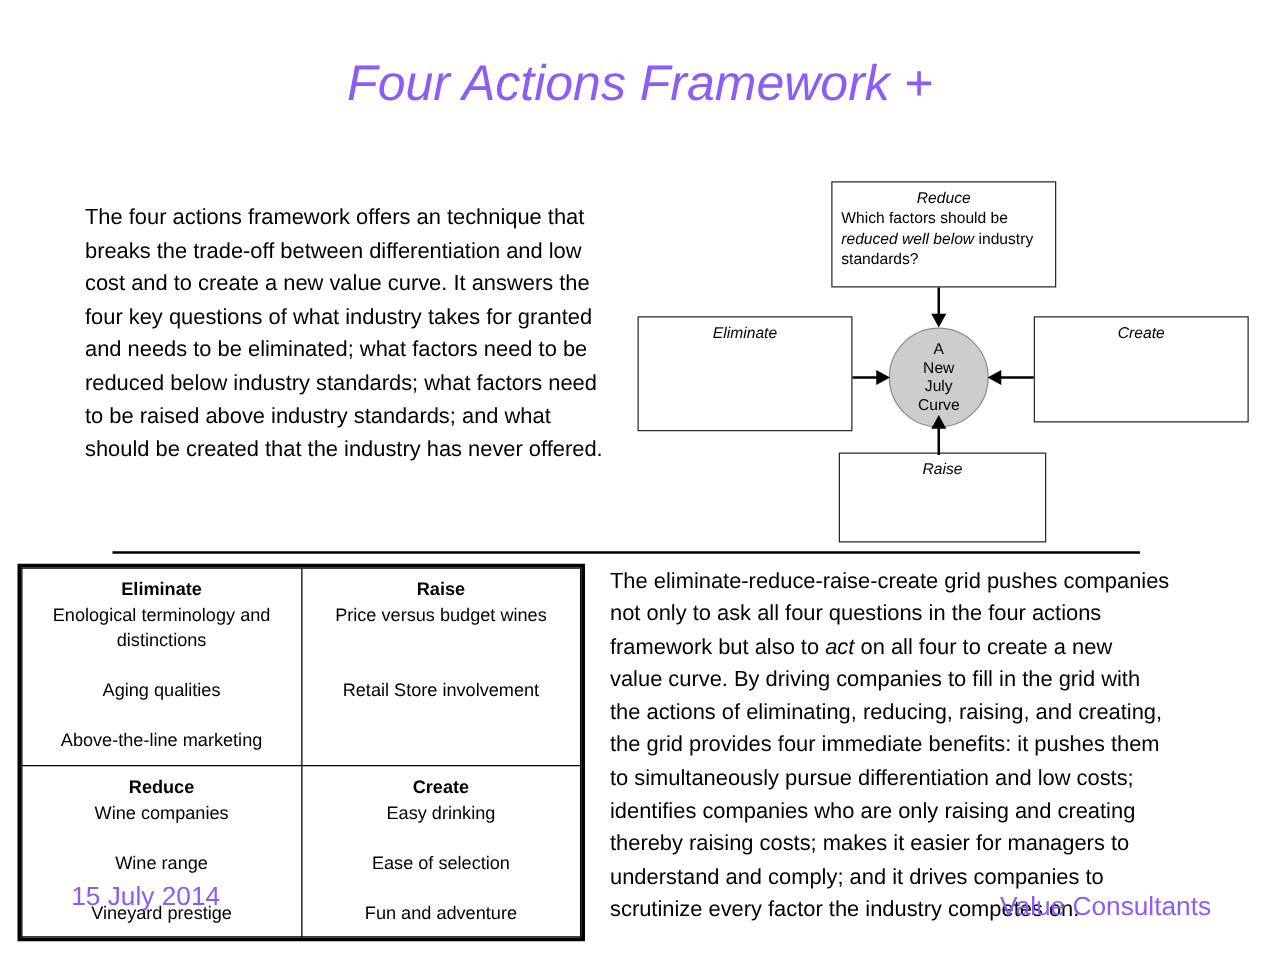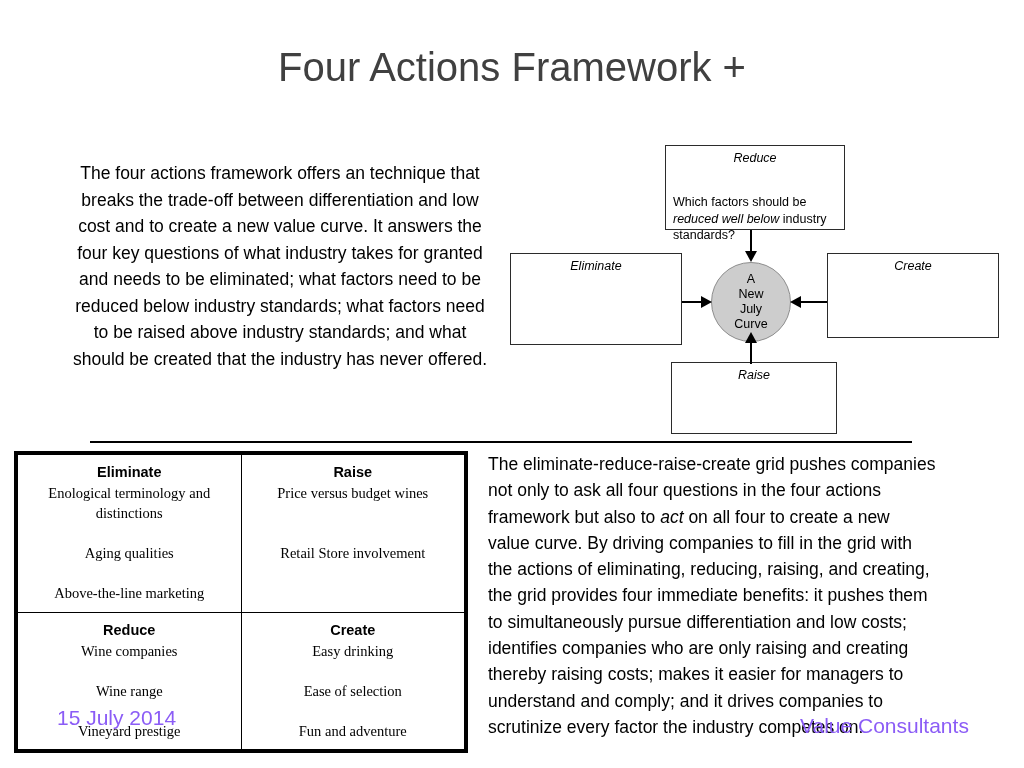--- a/index.html
+++ b/index.html
@@ -16,37 +16,38 @@
     color: #000000;
   }
 
   
   #slide-title {
     position: absolute;
     left: 0;
     top: 40px;
     width: 1024px;
     text-align: center;
-    color: #404040;
+    color: #8b5cf6;
     font-size: 40px;
     line-height: 54px;
     font-weight: normal;
     letter-spacing: 0px;
+    font-style: italic;
   }
   #slide-title .tl { display: block; }
 
   
   #intro-paragraph {
     position: absolute;
     left: 68px;
     top: 160px;
     width: 424px;
     font-size: 17.5px;
     line-height: 26.5px;
-    text-align: center;
+    text-align: left;
   }
 
   
   #framework-diagram {
     position: absolute;
     left: 505px;
     top: 140px;
     width: 510px;
     height: 300px;
   }
@@ -61,21 +62,21 @@
     text-align: left;
   }
   .dbox .dbox-title {
     display: block;
     text-align: center;
     font-style: italic;
     font-size: 12.5px;
     line-height: 16px;
     margin-bottom: 0px;
   }
-  .dbox .dbox-body { display: block; margin-top: 28px; }
+  .dbox .dbox-body { display: block; }
   .dbox .dbox-body i { font-style: italic; }
 
   #box-reduce   { left: 160px; top: 5px;   width: 180px; height: 85px; }
   #box-eliminate{ left: 5px;   top: 113px; width: 172px; height: 92px; }
   #box-create   { left: 322px; top: 113px; width: 172px; height: 85px; }
   #box-raise    { left: 166px; top: 222px; width: 166px; height: 72px; }
 
   #value-circle {
     position: absolute;
     left: 206px;
@@ -174,21 +175,20 @@
     display: block;
     font-weight: bold;
     font-size: 14.5px;
     line-height: 20px;
     margin-bottom: 1px;
   }
   .cell-item {
     display: block;
     font-size: 14.5px;
     line-height: 20px;
-    font-family: Liberation Serif, serif;
   }
   .cell-gap { display: block; height: 20px; }
 
   
   #grid-paragraph {
     position: absolute;
     left: 488px;
     top: 451px;
     width: 448px;
     font-size: 17.5px;

